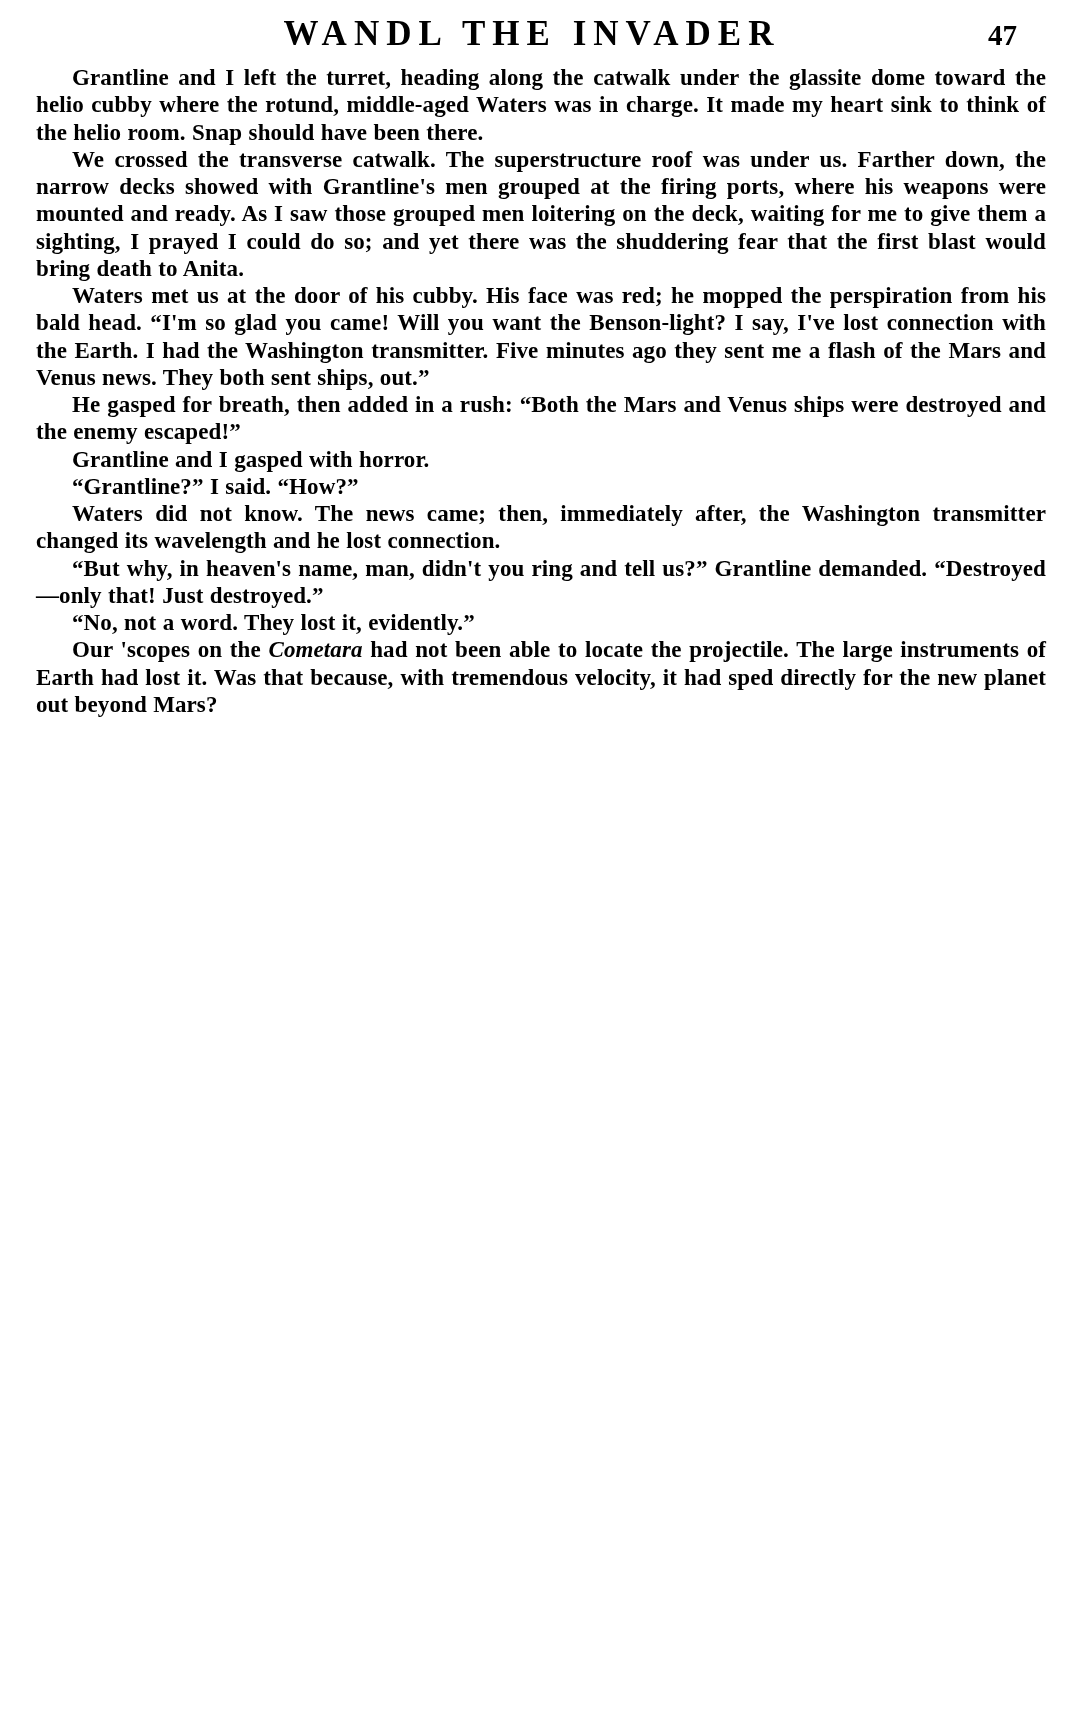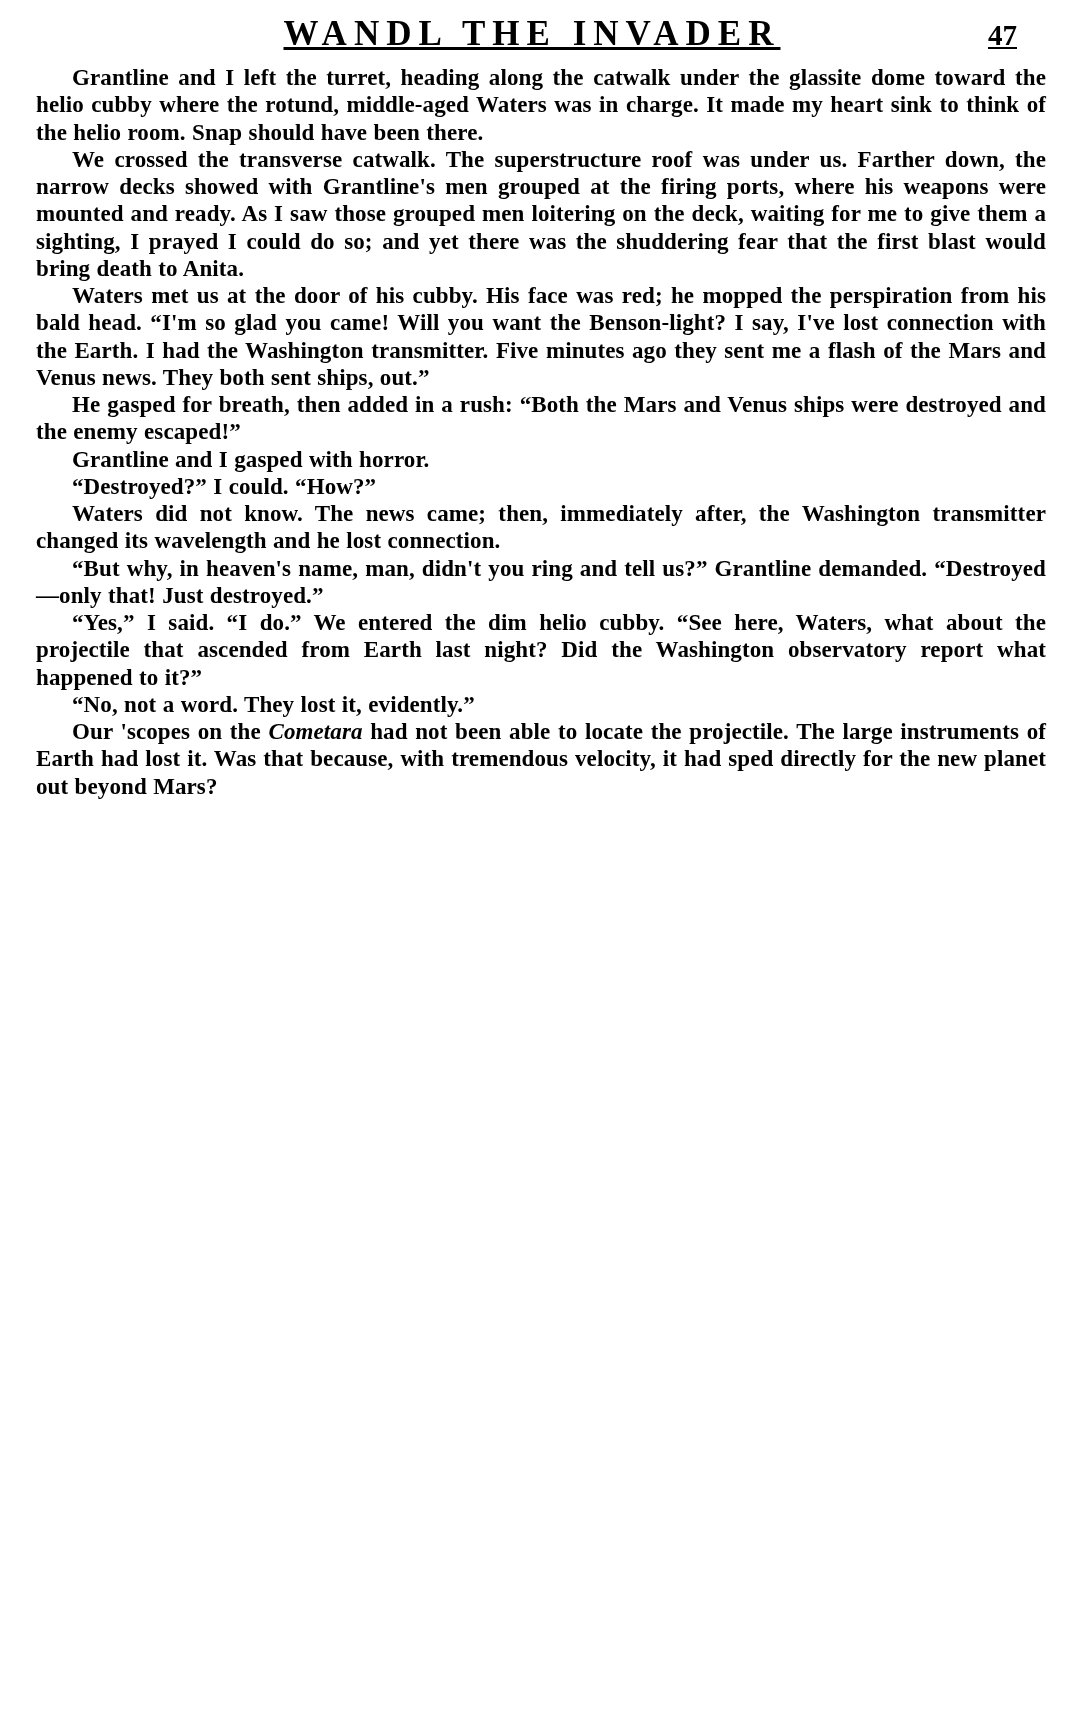--- a/index.html
+++ b/index.html
@@ -20,21 +20,20 @@
     height: 1711px;
     box-sizing: border-box;
     padding: 14px 44px 0 36px;
   }
   .header {
     display: flex;
     align-items: baseline;
     justify-content: space-between;
     width: 100%;
     margin-bottom: 10px;
-    text-decoration: underline;
   }
   .running-head {
     flex: 1;
     text-align: center;
     font-size: 35px;
     font-weight: bold;
     letter-spacing: 7px;
     font-family: "Liberation Serif", serif;
     padding-left: 40px;
   }
@@ -69,21 +68,20 @@
     <div class="running-head">WANDL THE INVADER</div>
     <div class="folio">47</div>
   </div>
 
   <div class="body-text">
     <p>Grantline and I left the turret, heading along the catwalk under the glassite dome toward the helio cubby where the rotund, middle-aged Waters was in charge. It made my heart sink to think of the helio room. Snap should have been there.</p>
     <p>We crossed the transverse catwalk. The superstructure roof was under us. Farther down, the narrow decks showed with Grantline's men grouped at the firing ports, where his weapons were mounted and ready. As I saw those grouped men loitering on the deck, waiting for me to give them a sighting, I prayed I could do so; and yet there was the shuddering fear that the first blast would bring death to Anita.</p>
     <p>Waters met us at the door of his cubby. His face was red; he mopped the perspiration from his bald head.   “I'm so glad you came! Will you want the Benson-light? I say, I've lost connection with the Earth. I had the Washington transmitter. Five minutes ago they sent me a flash of the Mars and Venus news. They both sent ships, out.”</p>
     <p>He gasped for breath, then added in a rush: “Both the Mars and Venus ships were destroyed and the enemy escaped!”</p>
     <p>Grantline and I gasped with horror.</p>
-    <p>“Destroyed?” I could. “How?”</p>
+    <p>“Grantline?” I said. “How?”</p>
     <p>Waters did not know. The news came; then, immediately after, the Washington transmitter changed its wavelength and he lost connection.</p>
     <p>“But why, in heaven's name, man, didn't you ring and tell us?” Grantline demanded. “Destroyed—only that! Just destroyed.”</p>
-    <p>“Yes,” I said. “I do.” We entered the dim helio cubby. “See here, Waters, what about the projectile that ascended from Earth last night? Did the Washington observatory report what happened to it?”</p>
     <p>“No, not a word. They lost it, evidently.”</p>
     <p><span>Our 'scopes on the </span><em>Cometara</em><span> had not been able to locate the projectile. The large instruments of Earth had lost it. Was that because, with tremendous velocity, it had sped directly for the new planet out beyond Mars?</span></p>
   </div>
 
 </div>
 
 </body></html>

